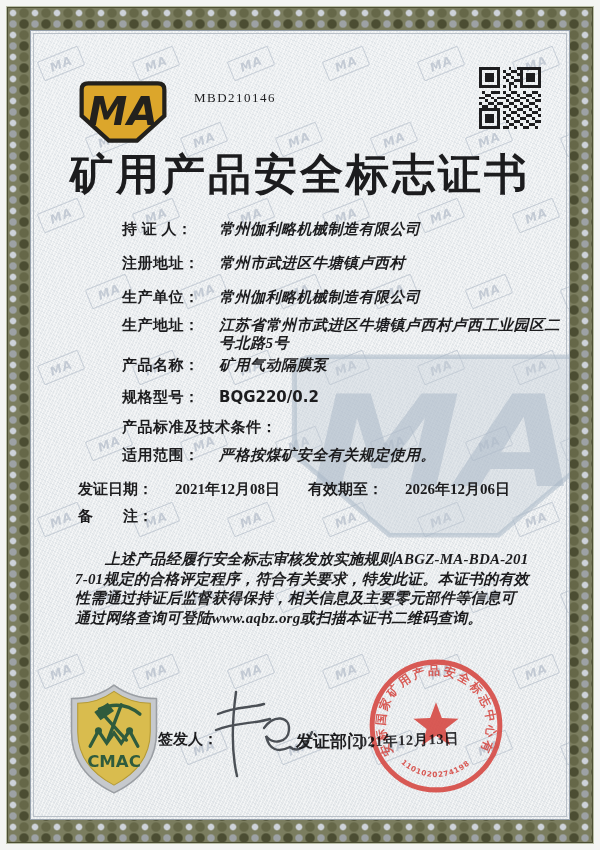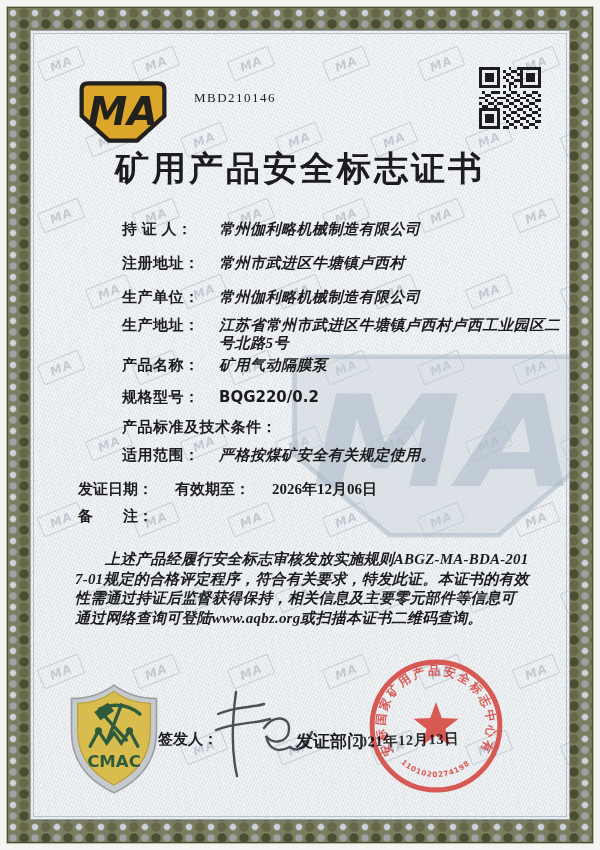--- a/index.html
+++ b/index.html
@@ -46,21 +46,21 @@
   .content{position:absolute;inset:0;z-index:2;}
   .content > *{position:absolute;}
 
   .ma-badge{left:76px;top:80px;width:94px;height:64px;}
   .num-row{left:186px;top:90px;display:flex;align-items:baseline;}
   .num-label{font-size:15px;font-weight:600;letter-spacing:1px;}
   .num-value{font-size:13px;margin-left:8px;letter-spacing:1.5px;}
   .qr{left:479px;top:67px;width:62px;height:62px;}
 
   .title{left:0;top:146px;width:100%;text-align:center;
-    font-size:34px;font-weight:700;letter-spacing:3px;}
+    font-size:43px;font-weight:700;letter-spacing:3px;}
 
   .rows{left:78px;top:0;width:452px;}
   .row{position:absolute;display:flex;align-items:baseline;width:452px;margin-left:44px;}
   .row .lbl{flex:0 0 97px;font-size:15px;font-weight:600;letter-spacing:.5px;white-space:nowrap;}
   .row .val{font-size:15px;line-height:17.5px;}
   .val-kai{font-style:italic;font-weight:600;letter-spacing:.5px;}
   .val-num{font-family:"DejaVu Sans","Liberation Sans",sans-serif;font-weight:700;font-size:14.5px;}
   .val-std{font-family:"DejaVu Sans","Liberation Sans",sans-serif;font-size:14.5px;letter-spacing:.3px;}
   .row-std .lbl{flex:0 0 auto;margin-right:24px;}
   .wrap2{word-break:break-all;width:355px;}
@@ -415,20 +415,21 @@
         <span class="lbl">产品标准及技术条件：</span>
       </div>
       <div class="row" style="top:446px">
         <span class="lbl">适用范围：</span>
         <span class="val val-kai">严格按煤矿安全有关规定使用。</span>
       </div>
     </div>
 
     <div class="dates">
       <span class="lbl">发证日期：</span>
+      <span class="dval">2021年12月08日</span>
       <span class="lbl">有效期至：</span>
       <span class="dval2">2026年12月06日</span>
     </div>
 
     <div class="remark">
       <span class="lbl">备　　注：</span>
       <span class="val val-kai"></span>
     </div>
 
     <div class="statement">上述产品经履行安全标志审核发放实施规则ABGZ-MA-BDA-2017-01规定的合格评定程序，符合有关要求，特发此证。本证书的有效性需通过持证后监督获得保持，相关信息及主要零元部件等信息可通过网络查询可登陆www.aqbz.org或扫描本证书二维码查询。</div>

